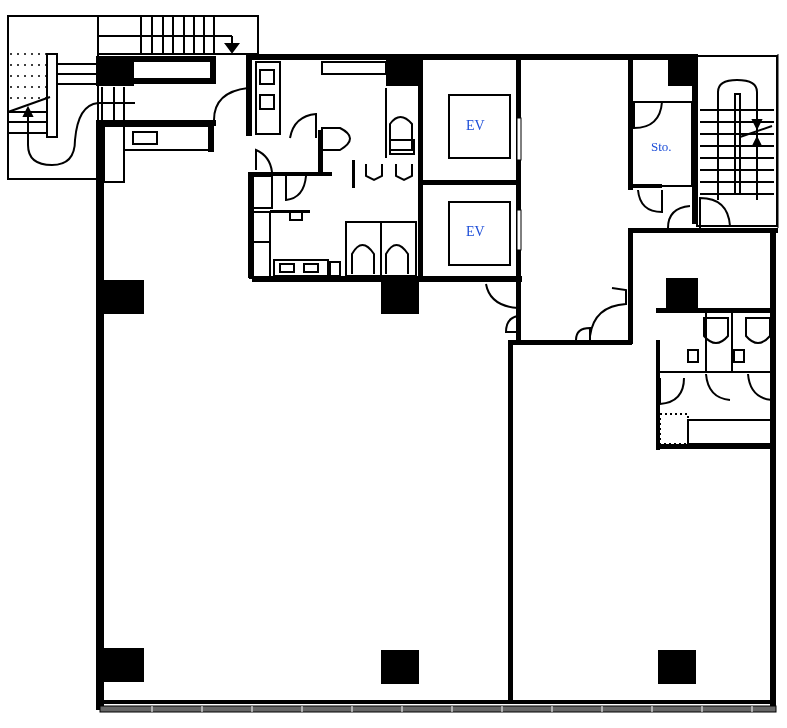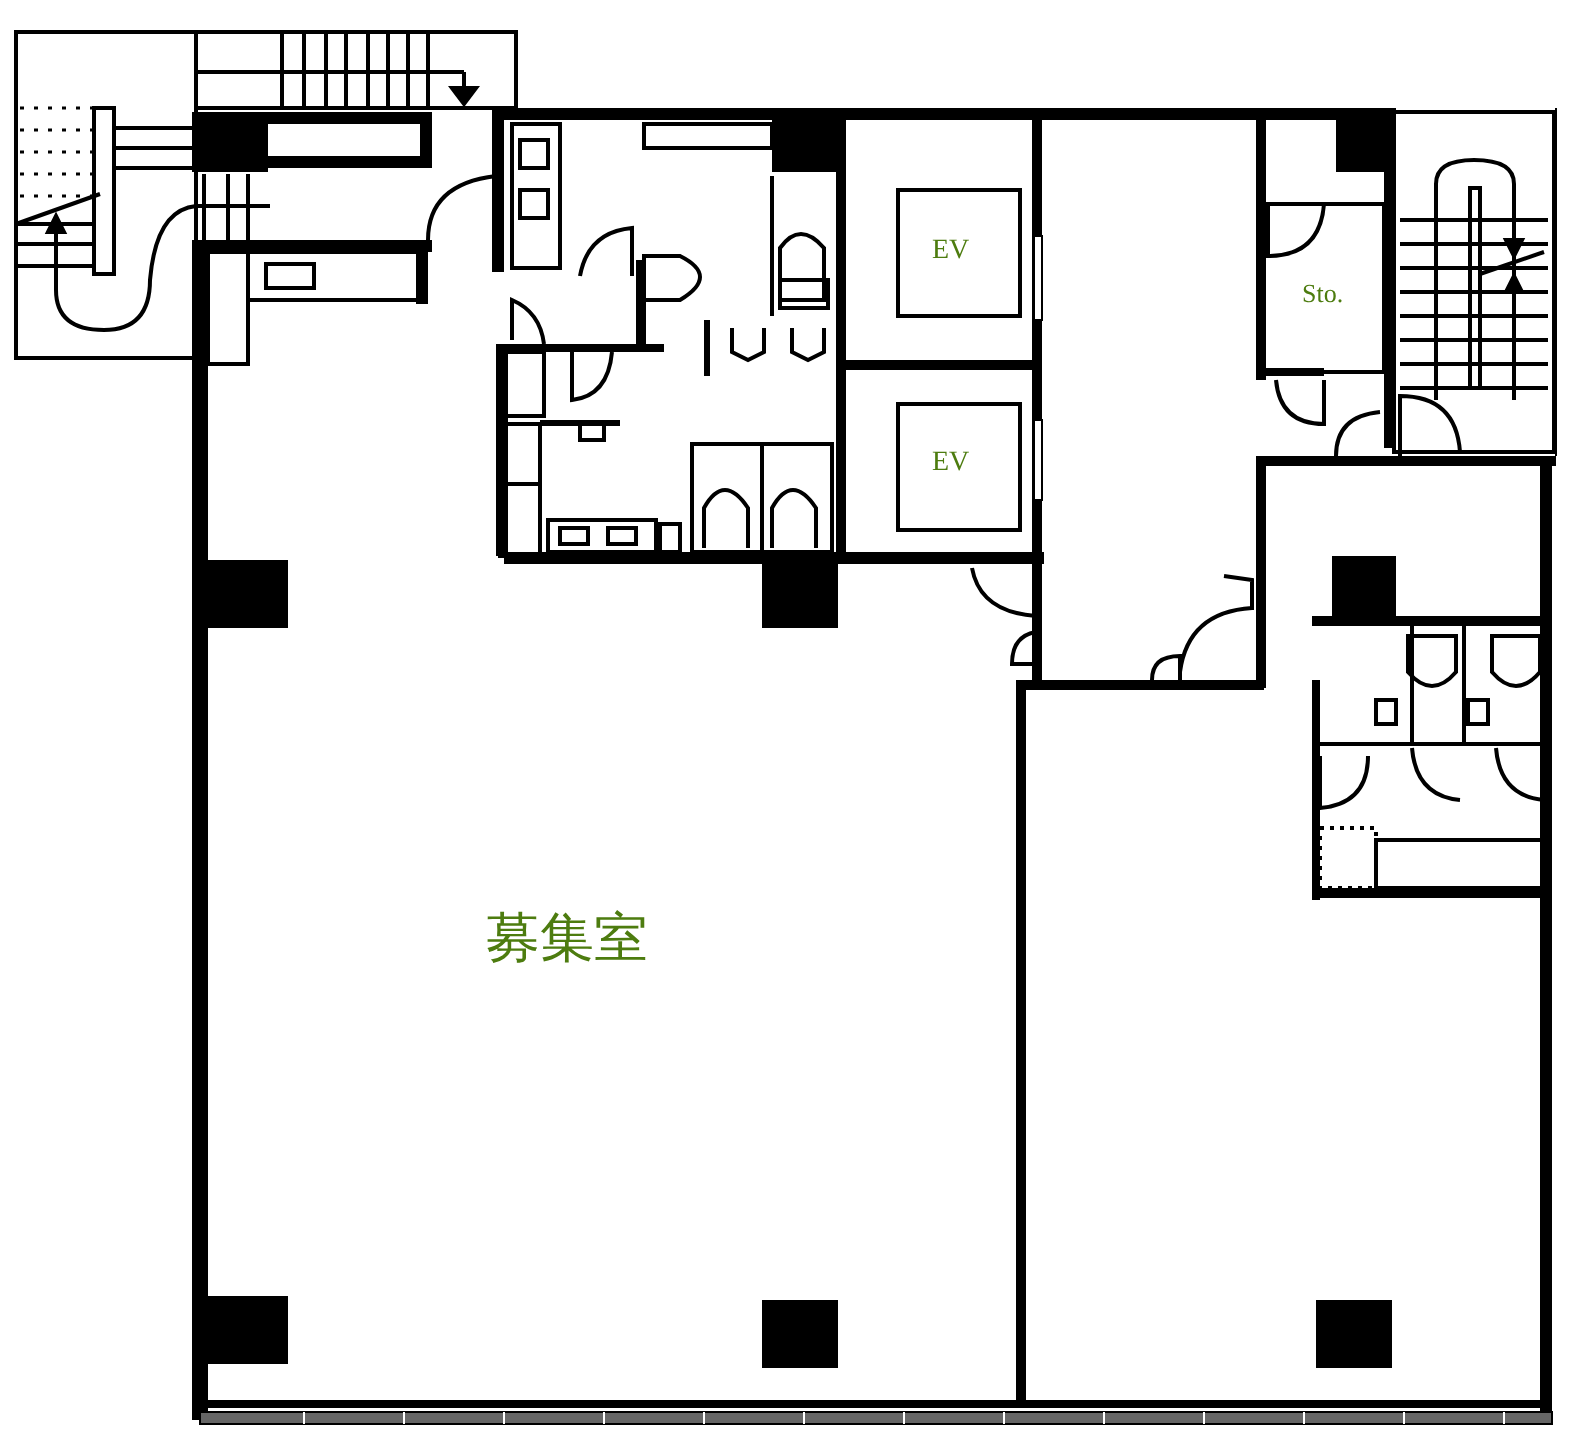--- a/index.html
+++ b/index.html
@@ -1,18 +1,18 @@
 <!DOCTYPE html>
 <html><head>
 <meta charset="utf-8">
 <style>
   html,body{margin:0;padding:0;background:#fff;}
   #plan{position:relative;width:787px;height:728px;overflow:hidden;background:#fff;}
   svg{position:absolute;left:0;top:0;}
-  .lbl{position:absolute;font-family:"Liberation Serif","DejaVu Serif",serif;color:#4d7c0f;white-space:nowrap;}
+  .lbl{position:absolute;font-family:"Liberation Serif","DejaVu Serif",serif;color:#1d4ed8;white-space:nowrap;}
   .ev{font-size:14px;}
   .sto{font-size:13px;}
   .room{font-family:"DejaVu Sans","Liberation Sans",sans-serif;font-size:27px;}
 </style>
 </head>
 <body>
 
 <div id="plan">
 <svg width="787" height="728" viewBox="0 0 787 728">
   <g fill="none" stroke="#000" stroke-width="2">
@@ -205,14 +205,13 @@
         <line x1="602" y1="706" x2="602" y2="712"></line>
     <line x1="652" y1="706" x2="652" y2="712"></line>
         <line x1="702" y1="706" x2="702" y2="712"></line>
     <line x1="752" y1="706" x2="752" y2="712"></line>
   </g>
 </svg>
 
 <div class="lbl ev" style="left:466px;top:118px;">EV</div>
 <div class="lbl ev" style="left:466px;top:224px;">EV</div>
 <div class="lbl sto" style="left:651px;top:139px;text-align:center;">Sto.</div>
-<div class="lbl room" style="left:243px;top:451px;">募集室</div>
 </div>
 
 </body></html>

